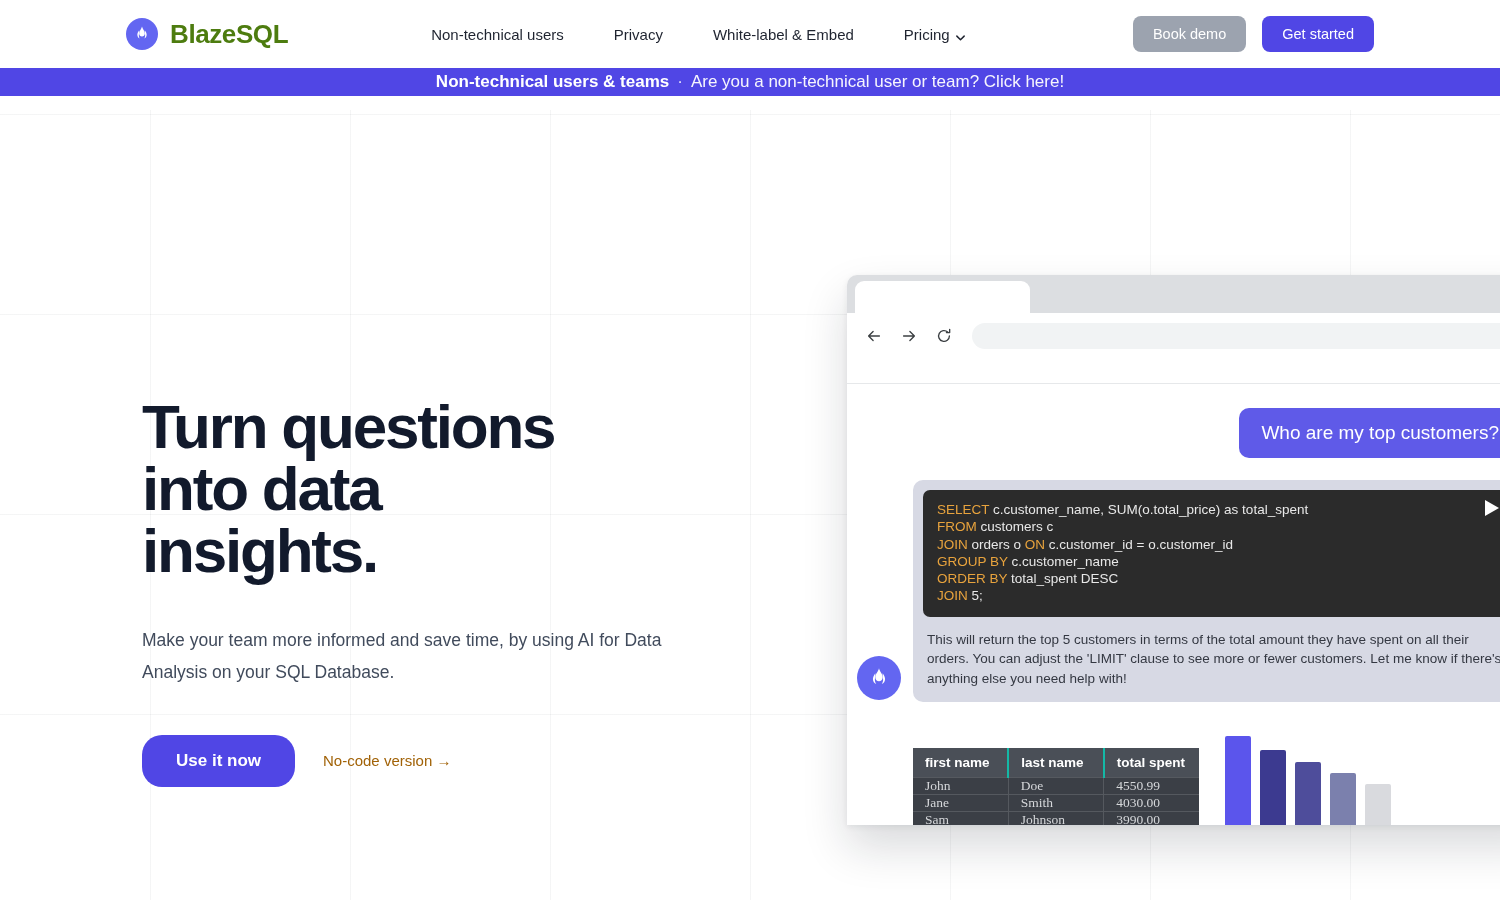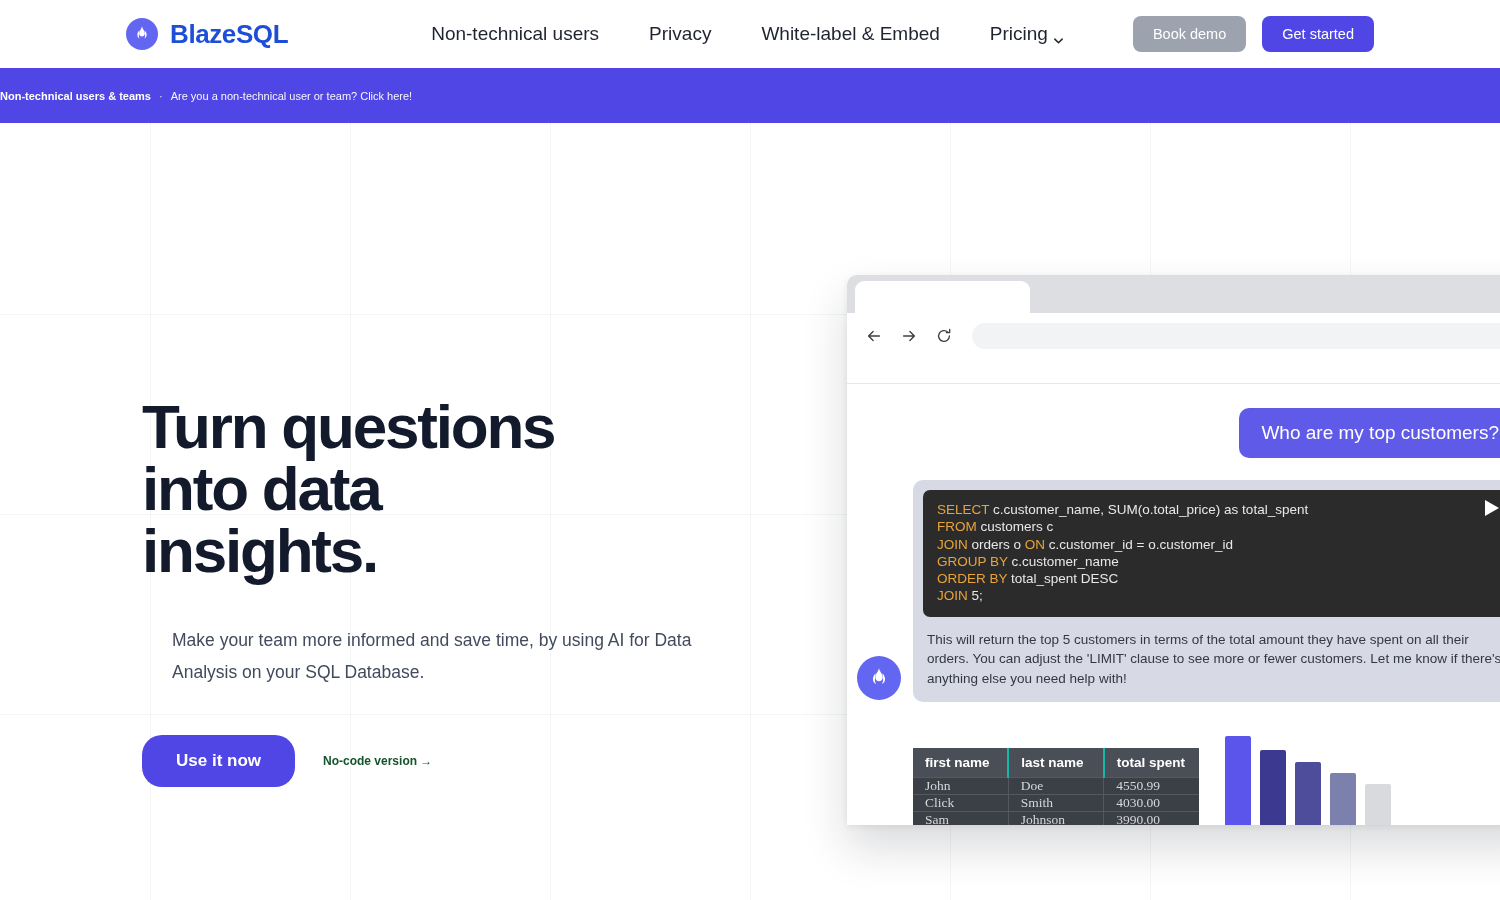--- a/index.html
+++ b/index.html
@@ -40,29 +40,29 @@
   }
   .logo-mark {
     width: 32px; height: 32px; border-radius: 50%;
     background: #6366f1;
     display: flex; align-items: center; justify-content: center;
     flex: none;
   }
   .logo-mark svg { display: block; }
   .brand-name {
     font-size: 26px; font-weight: 700; letter-spacing: -0.4px;
-    color: #1d4ed8;
+    color: #4d7c0f;
   }
 
   .nav-links {
     display: flex; align-items: center; gap: 0;
     margin-left: 118px;
   }
   .nav-link {
-    font-size: 19px; color: #1f2430;
+    font-size: 15px; color: #1f2430;
     padding: 8px 25px;
     white-space: nowrap;
     cursor: pointer;
     display: flex; align-items: center; gap: 5px;
   }
   .caret { display: inline-block; width: 11px; height: 11px; }
 
   .nav-actions {
     display: flex; align-items: center; gap: 16px;
     margin-left: auto; margin-right: 126px;
@@ -74,25 +74,25 @@
     cursor: pointer;
     font-family: inherit;
     white-space: nowrap;
   }
   .btn-demo { background: #9ca3af; color: #ffffff; }
   .btn-start { background: #5046e5; color: #ffffff; }
 
   
   .banner {
     position: relative;
-    height: 55px;
+    height: 28px;
     background: #5046e5;
     color: #ffffff;
-    display: flex; align-items: center; justify-content: flex-start;
-    font-size: 11px;
+    display: flex; align-items: center; justify-content: center;
+    font-size: 17px;
     z-index: 4;
     cursor: pointer;
   }
   .banner b { font-weight: 700; }
   .banner .sep { margin: 0 8px; opacity: 0.85; }
   .banner .msg { opacity: 0.95; }
 
   
   .hero {
     position: absolute;
@@ -107,35 +107,34 @@
     letter-spacing: -2.2px;
     color: #121a2c;
   }
   .hero h1 .ln { display: block; }
   .hero p {
     margin-top: 42px;
     font-size: 17.5px;
     line-height: 1.85;
     color: #414b5c;
     max-width: 575px;
-    margin-left: 30px;
   }
   .hero-cta {
     margin-top: 46px;
     display: flex; align-items: center; gap: 28px;
   }
   .btn-primary {
     background: #5046e5; color: #fff;
     border: none; border-radius: 20px;
     font-size: 17px; font-weight: 700;
     padding: 16px 34px;
     cursor: pointer; font-family: inherit;
   }
   .link-secondary {
-    font-size: 12px; font-weight: 700; color: #14532d;
+    font-size: 15px; font-weight: 400; color: #a16207;
     cursor: pointer; white-space: nowrap;
   }
 
   
   .browser {
     position: absolute;
     left: 847px; top: 275px;
     width: 700px; height: 550px;
     background: #ffffff;
     border-top-left-radius: 10px;
@@ -404,21 +403,21 @@
               <th>total spent</th>
             </tr>
           </thead>
           <tbody>
             <tr>
               <td>John</td>
               <td>Doe</td>
               <td>4550.99</td>
             </tr>
             <tr>
-              <td>Click</td>
+              <td>Jane</td>
               <td>Smith</td>
               <td>4030.00</td>
             </tr>
             <tr>
               <td>Sam</td>
               <td>Johnson</td>
               <td>3990.00</td>
             </tr>
           </tbody>
         </table>

